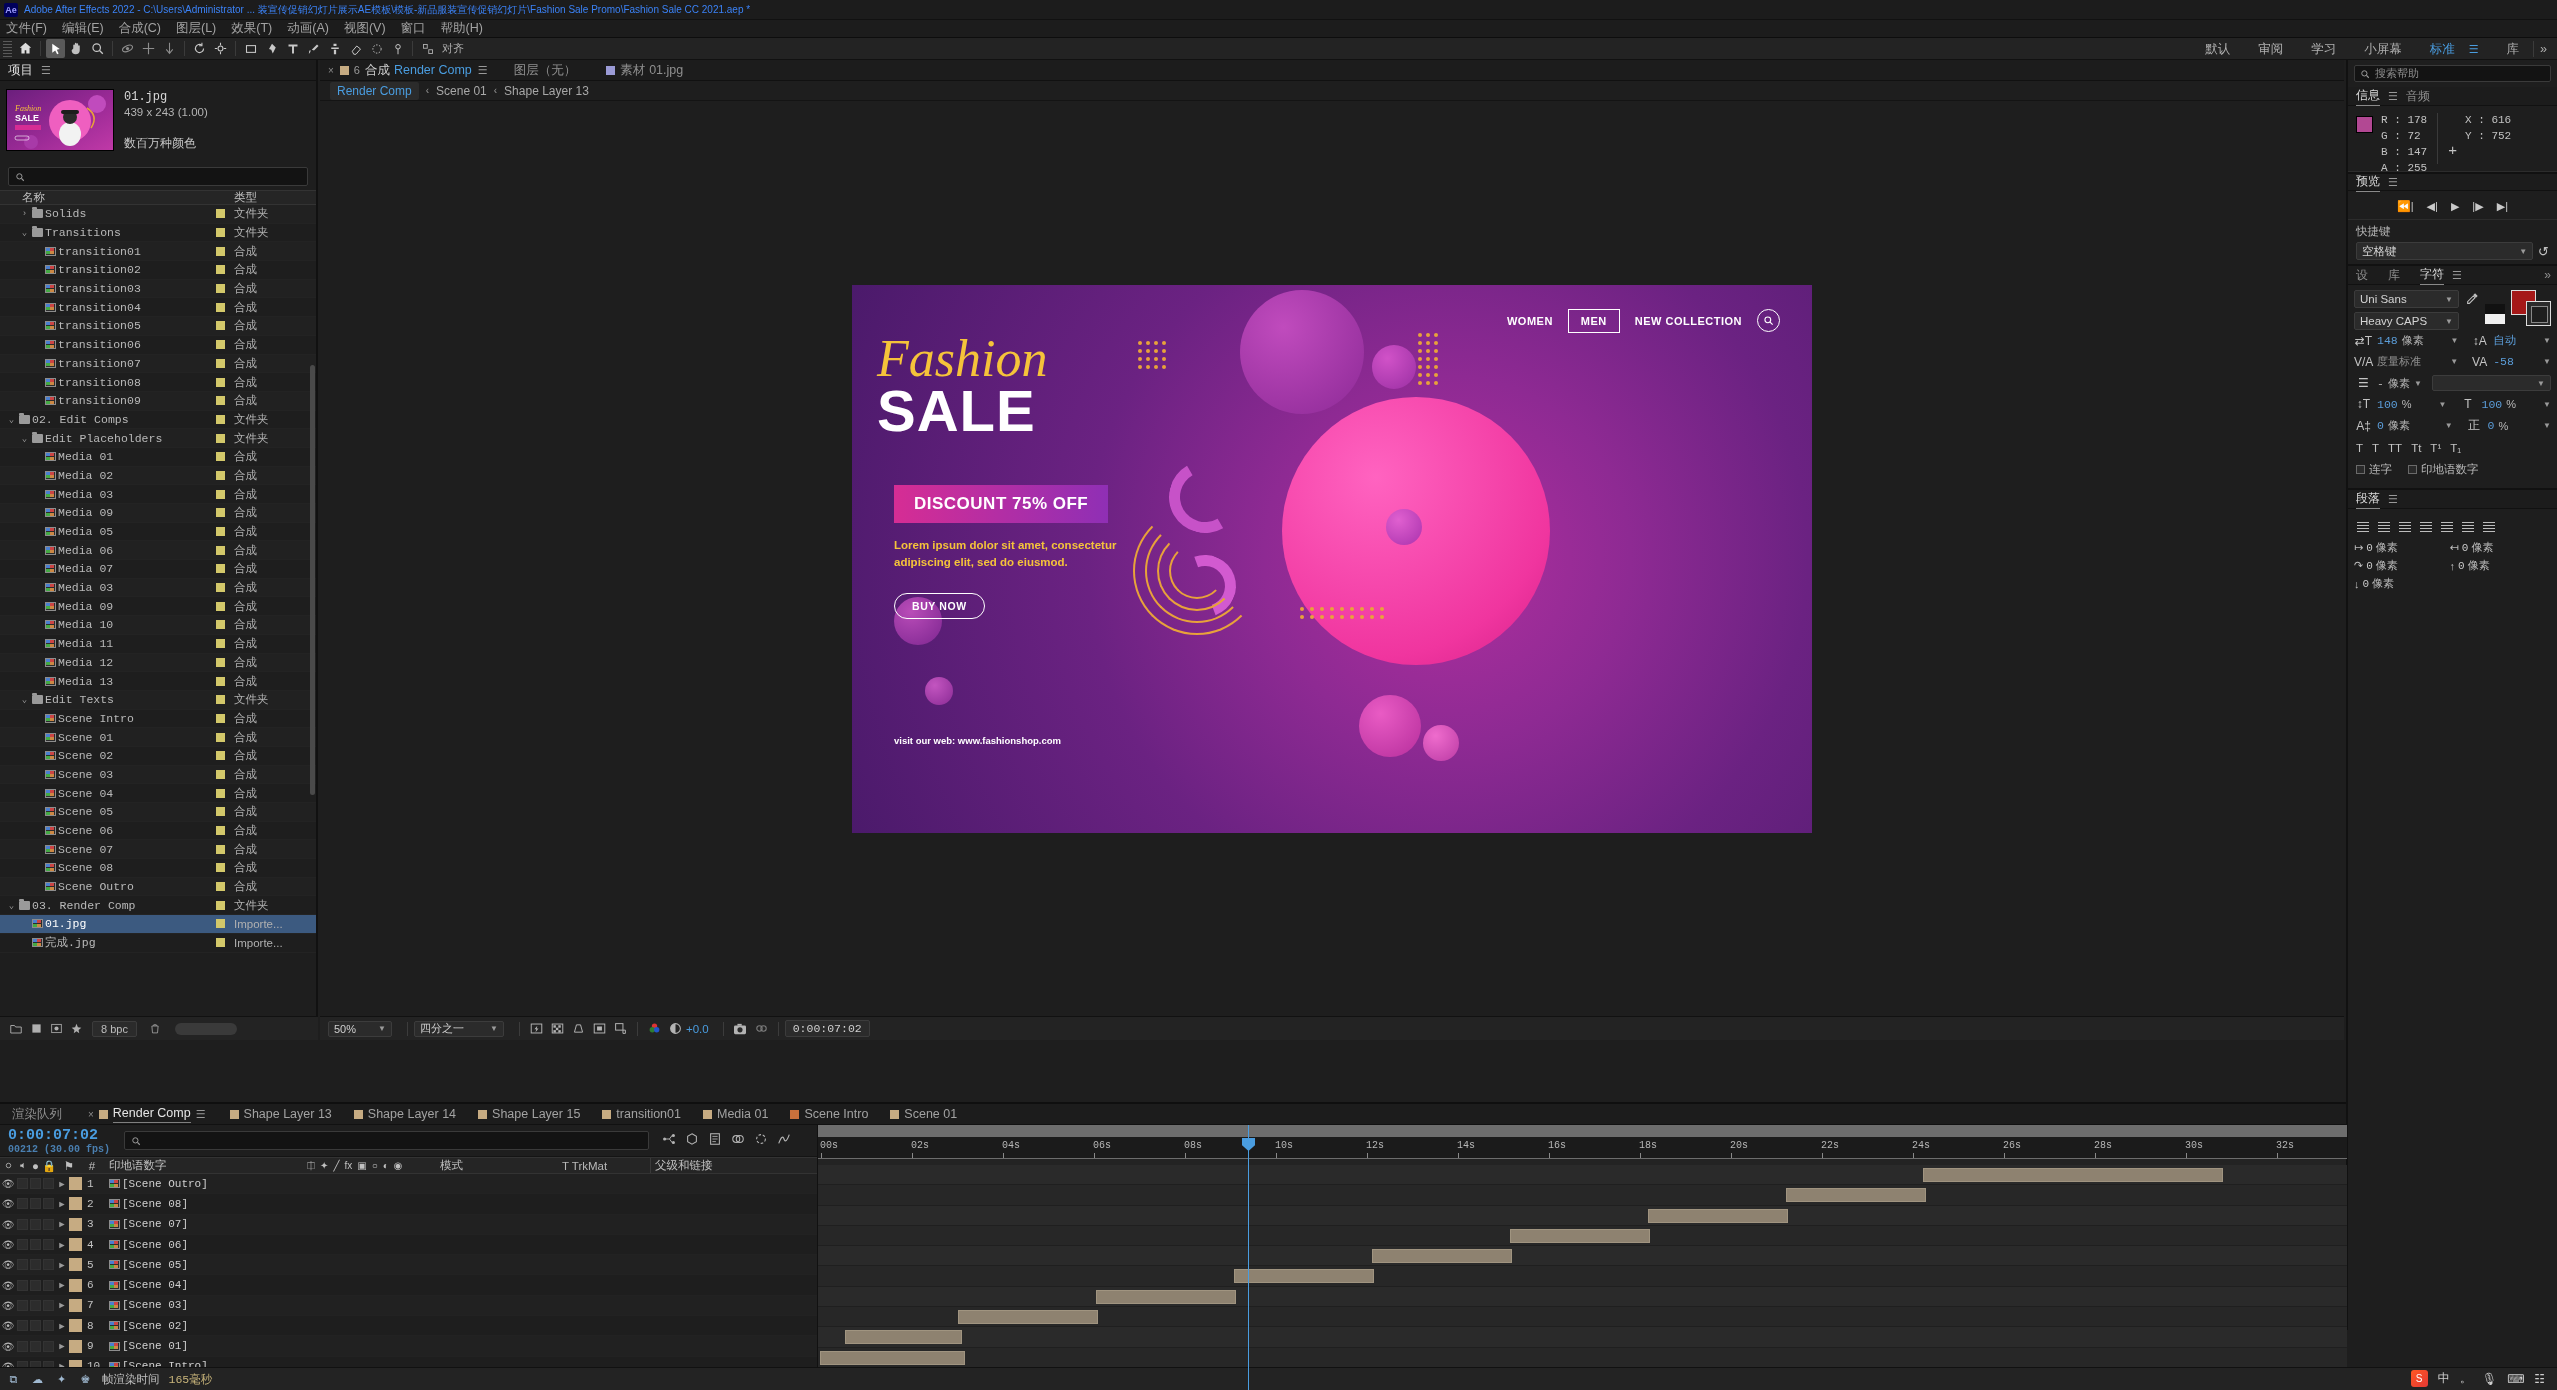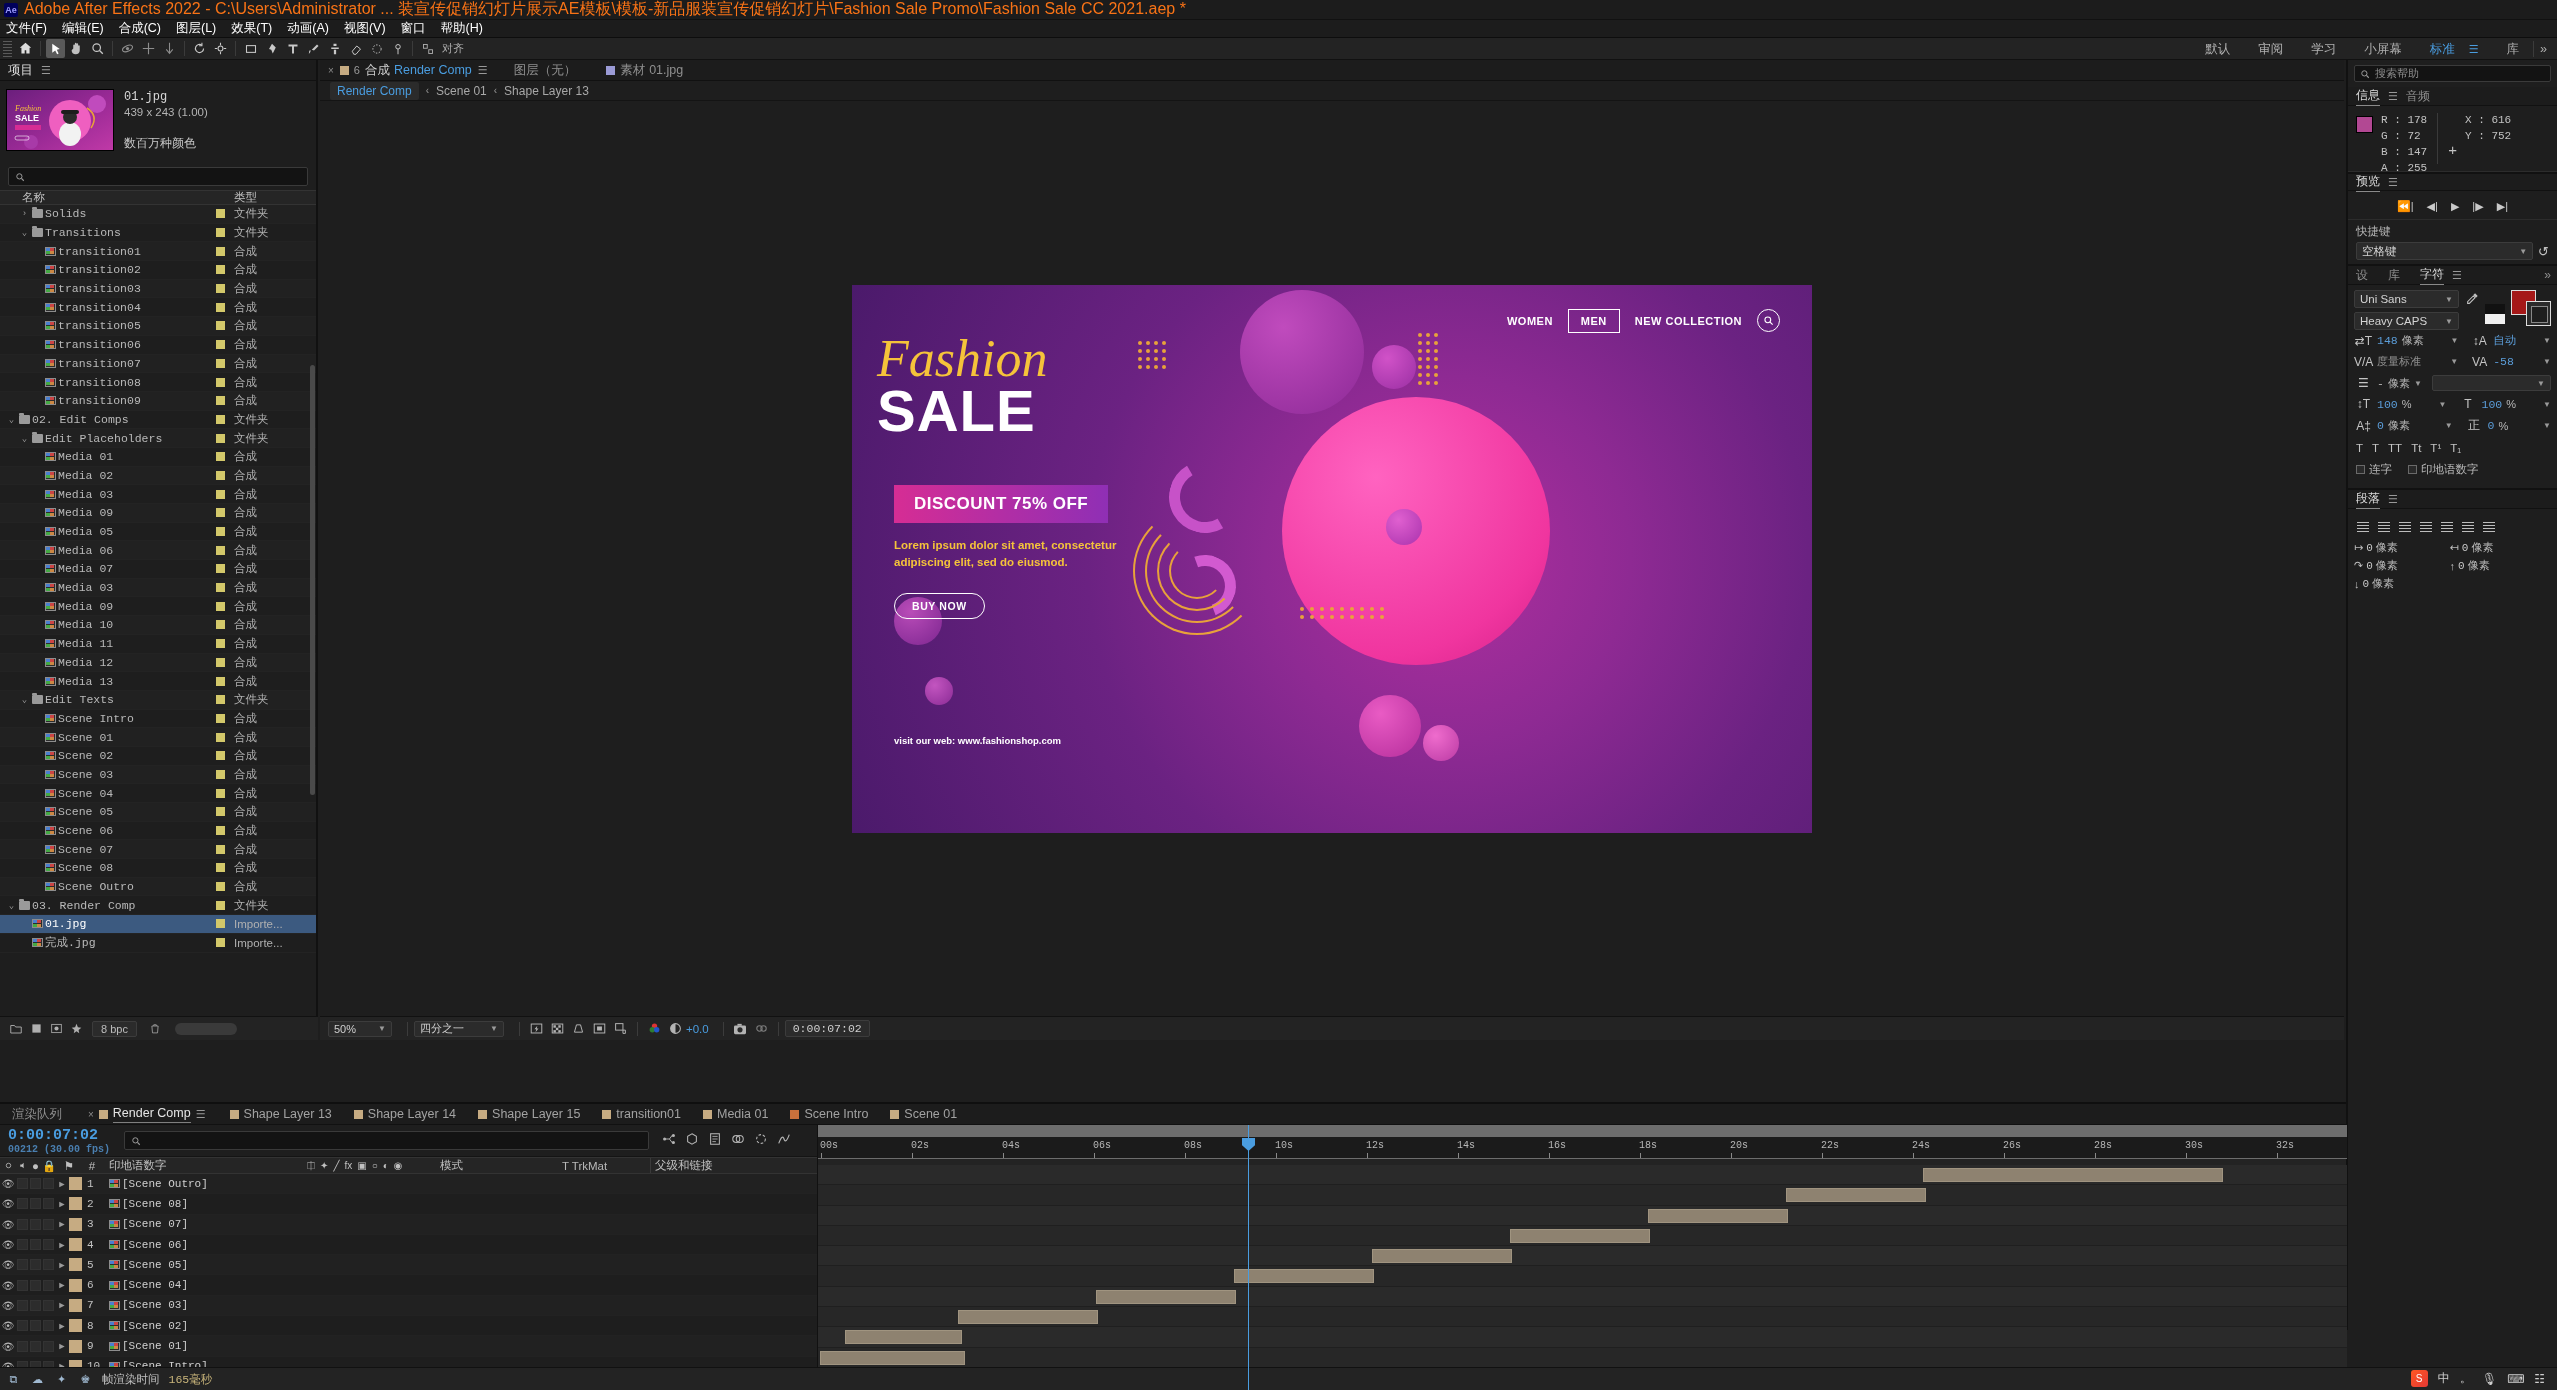--- a/index.html
+++ b/index.html
@@ -14,26 +14,26 @@
   
   #titlebar{
     height:20px; background:#1c1c1c; display:flex; align-items:center;
     padding-left:4px; border-bottom:1px solid #111;
   }
   #ae-logo{
     width:14px;height:14px;background:#00005b;color:#9a9aff;font-size:9px;
     display:flex;align-items:center;justify-content:center;border-radius:2px;
     font-weight:bold;margin-right:6px;
   }
-  #titletext{ font-size:16px;color:#f97316;white-space:nowrap; }
+  #titletext{ font-size:10px;color:#3b82f6;white-space:nowrap; }
 
   
   #menubar{ height:18px;background:#1c1c1c;display:flex;align-items:center;
     padding-left:6px;border-bottom:1px solid #0d0d0d; }
-  #menubar .mi{ font-size:12.5px;color:#ffffff;margin-right:15px;cursor:default; }
+  #menubar .mi{ font-size:12.5px;color:#a3a3a3;margin-right:15px;cursor:default; }
 
   
   #toolbar{ height:22px;background:#232323;display:flex;align-items:center;
     border-bottom:1px solid #111;position:relative; }
   #toolgrip{ width:9px;height:16px;margin:0 3px;
     background:repeating-linear-gradient(to bottom,#5a5a5a 0 1px,transparent 1px 3px); }
   .tool{ width:19px;height:19px;display:flex;align-items:center;justify-content:center;
     color:#b6b6b6; font-size:13px; margin:0 1px; border-radius:2px; }
   .tool.sel{ background:#5a5a5a;color:#fff; }
   .tool svg{ display:block; }

